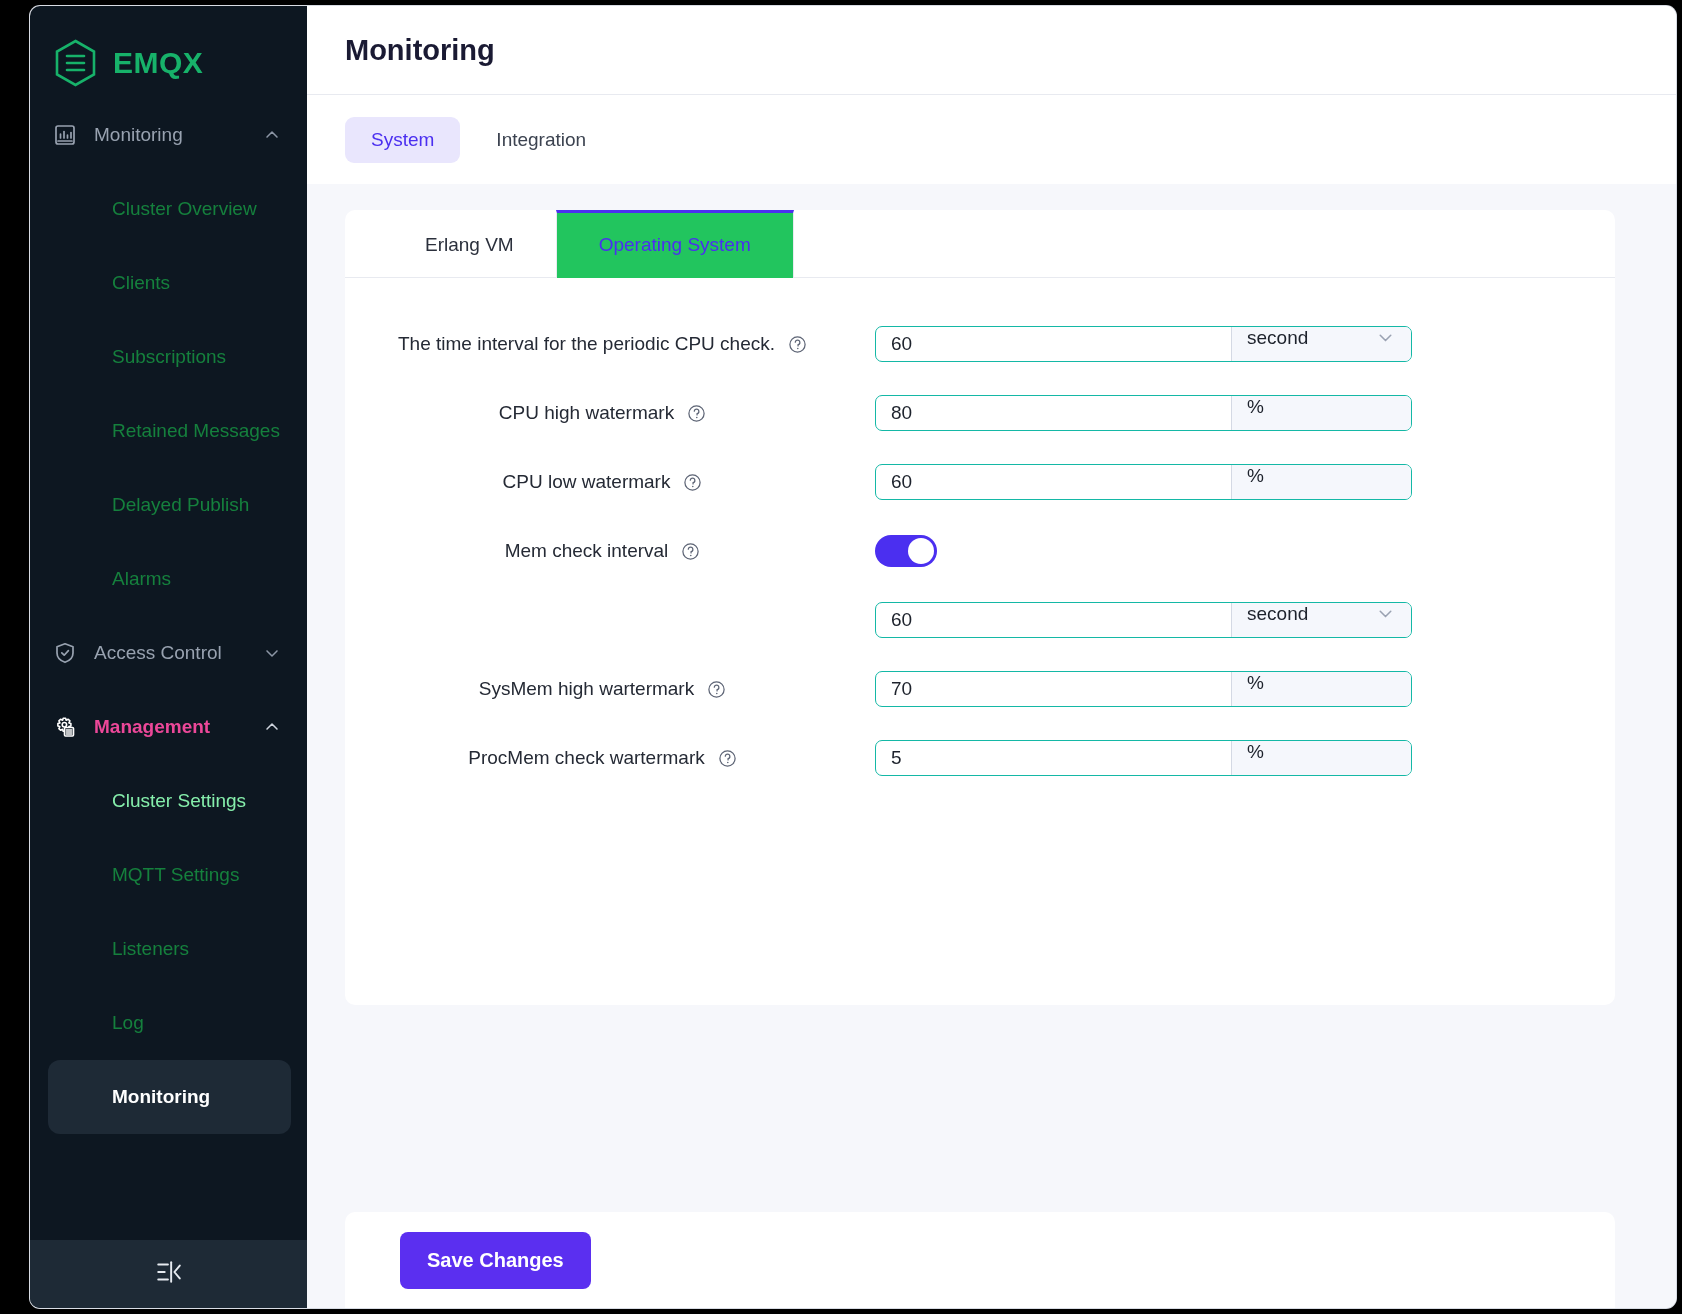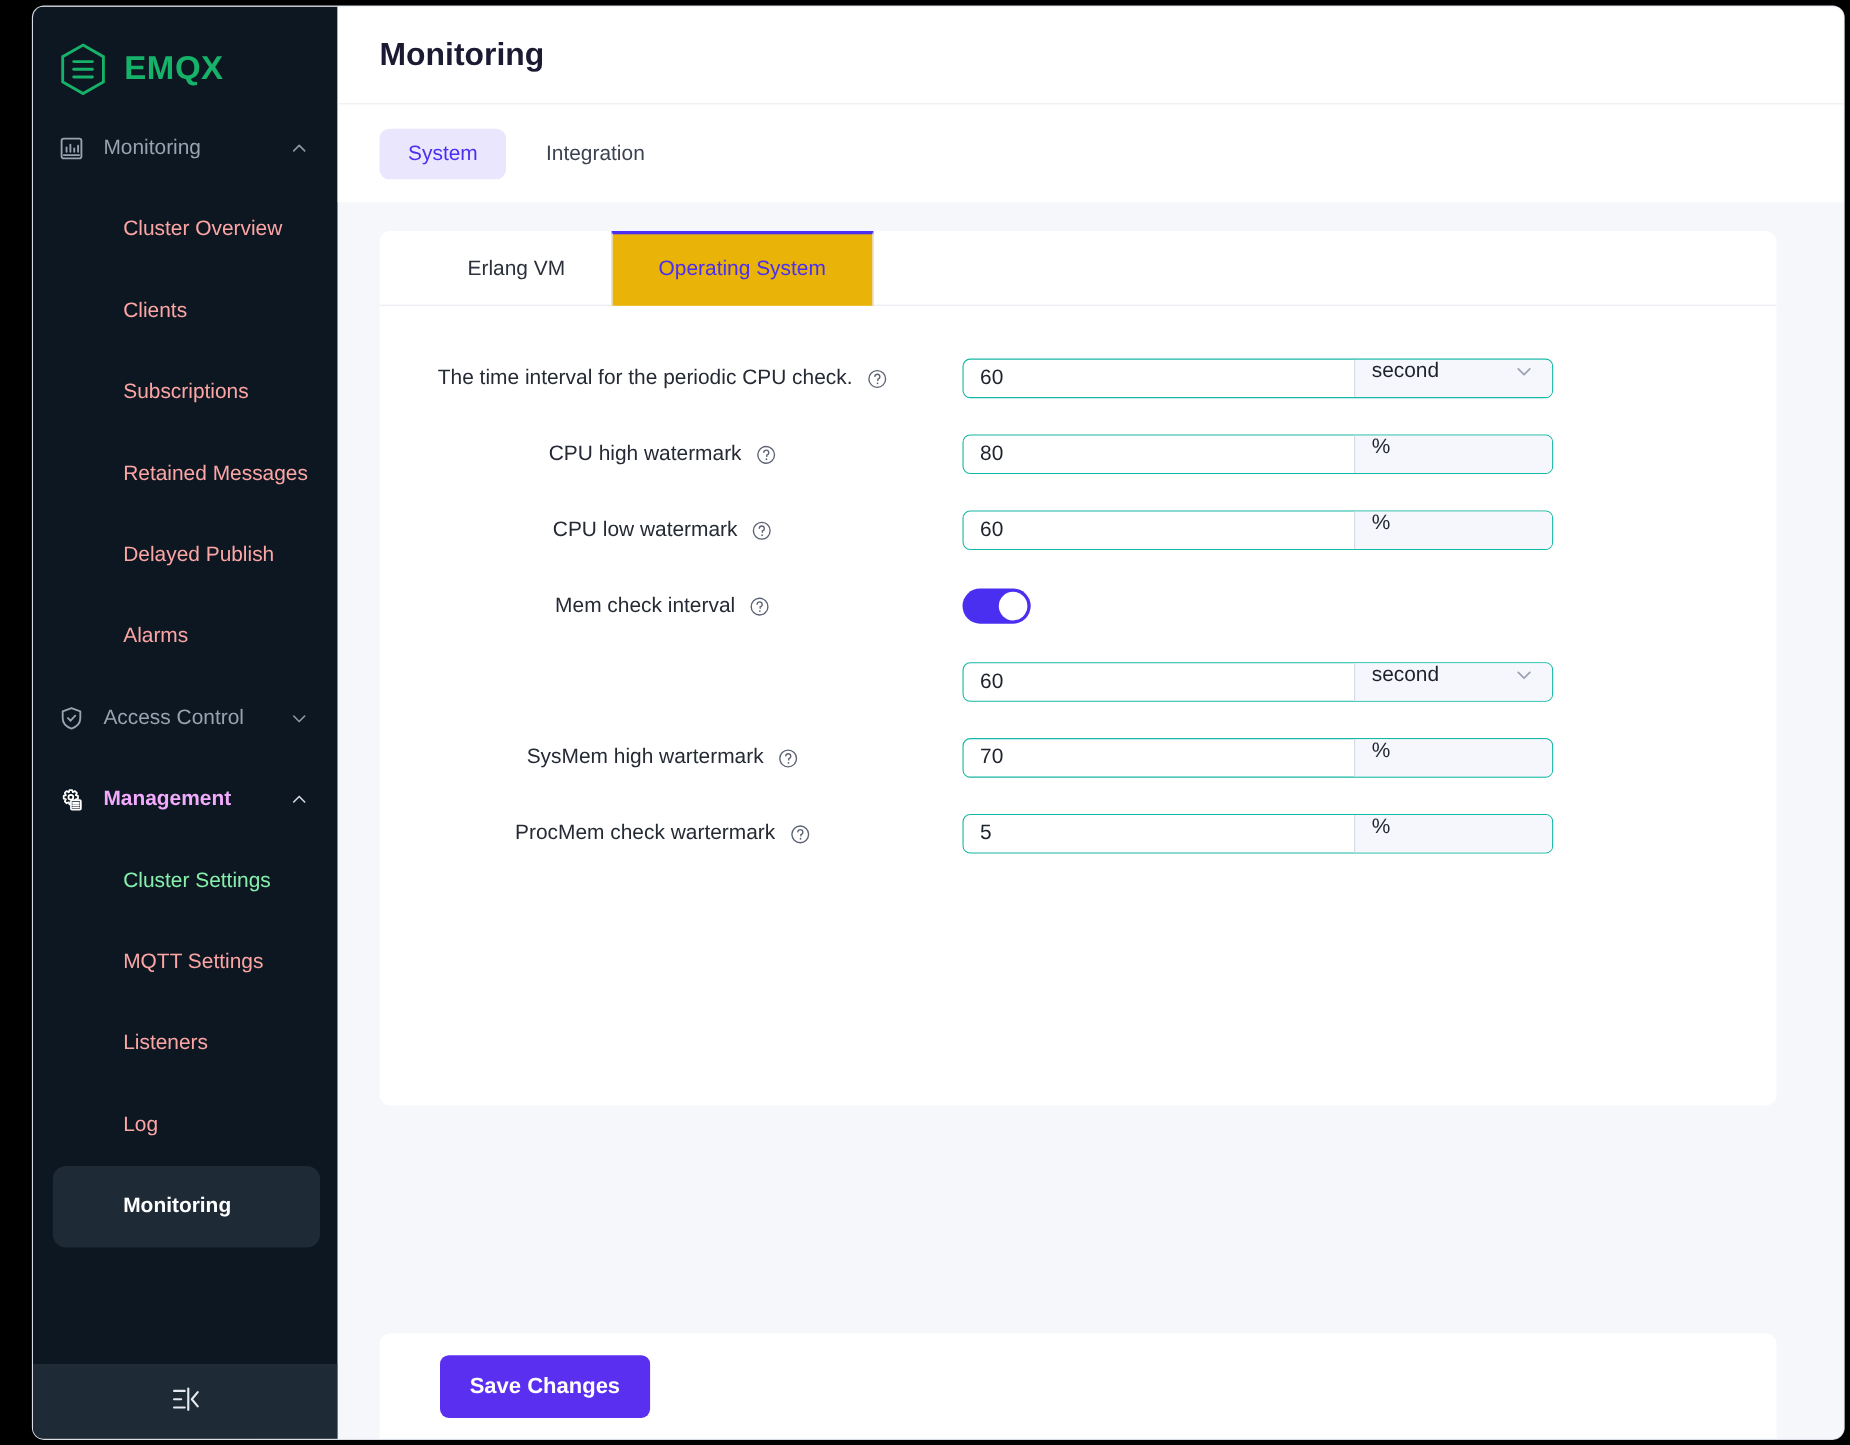--- a/index.html
+++ b/index.html
@@ -59,33 +59,33 @@
     width: 26px; height: 26px;
     flex: 0 0 26px;
     margin-right: 16px;
     display: flex; align-items: center; justify-content: center;
   }
   .nav-group .glabel {
     font-size: 19px;
     color: #98a2b0;
     flex: 1;
   }
-  .nav-group.active-group .glabel { color: #f0abfc; font-weight: bold; }
+  .nav-group.active-group .glabel { color: #ec4899; font-weight: bold; }
   .nav-group .chev {
     width: 26px; height: 26px;
     margin-right: 22px;
     display: flex; align-items: center; justify-content: center;
   }
   .nav-sub {
     display: flex;
     align-items: center;
     height: 74px;
     padding-left: 82px;
     font-size: 19px;
-    color: #fca5a5;
+    color: #15803d;
     cursor: pointer;
   }
   .nav-sub.dim { color: #86efac; }
   .nav-sub.selected {
     background: #1e2a36;
     border-radius: 12px;
     margin: 0 16px 0 18px;
     padding-left: 64px;
     color: #ffffff;
     font-weight: bold;
@@ -173,21 +173,21 @@
     padding: 0 42px;
     cursor: pointer;
     border-top: 3px solid transparent;
     white-space: nowrap;
   }
   .itab.active {
     color: #4b2ff0;
     border-top: 3px solid #4b2ff0;
     border-left: 1px solid #e8eaf0;
     border-right: 1px solid #e8eaf0;
-    background: #eab308;
+    background: #22c55e;
     margin-bottom: -1px;
     padding-bottom: 1px;
   }
 
   .form {
     padding-top: 38px;
   }
   .frow {
     display: flex;
     align-items: center;

